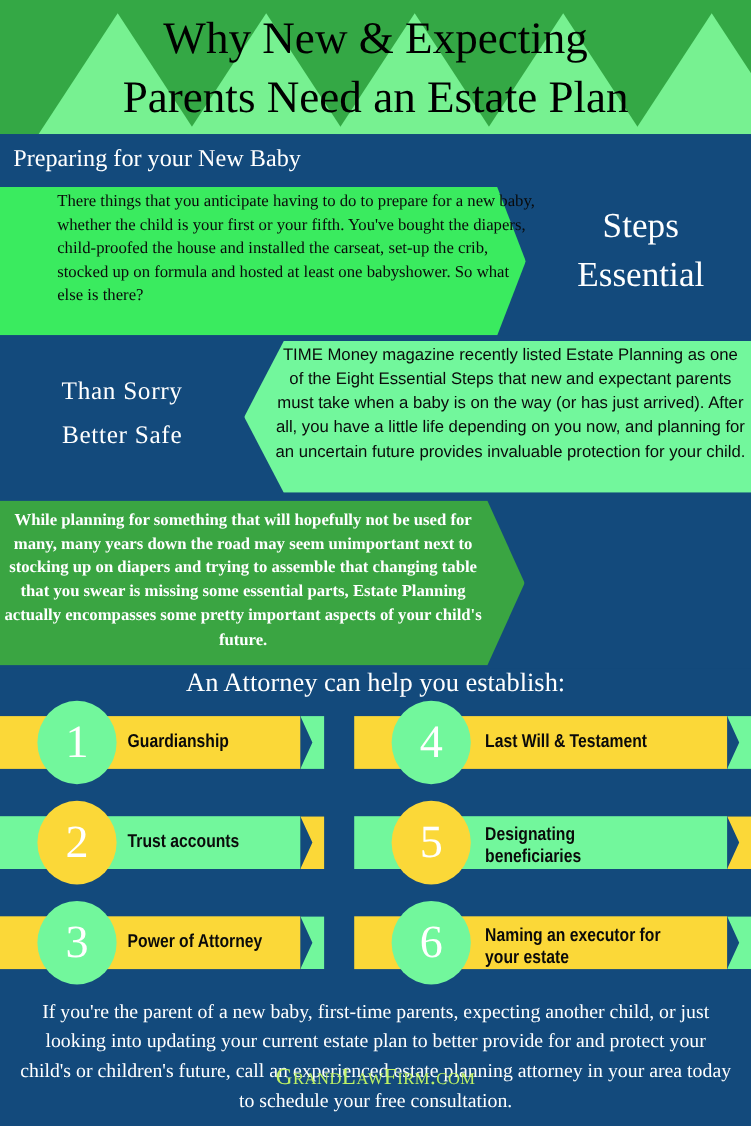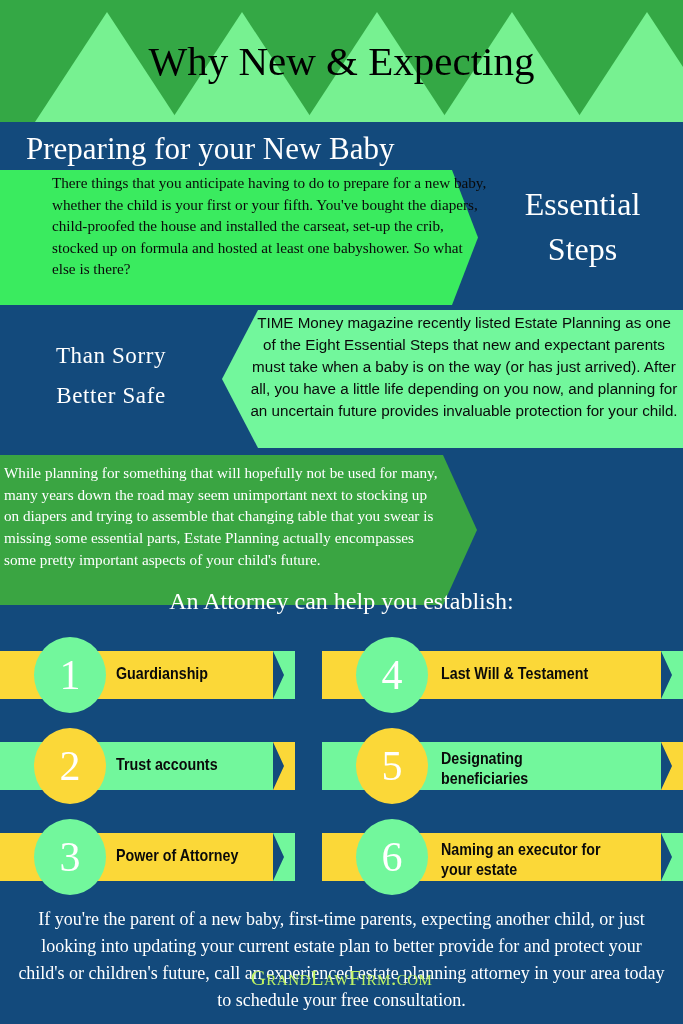--- a/index.html
+++ b/index.html
@@ -51,22 +51,22 @@
 
   
   .sec1-label-band {
     position: absolute;
     left: 0; top: 122px;
     width: 683px; height: 48px;
     background: #134a7c;
   }
   .sec1-label {
     position: absolute;
-    left: 26px; top: 131px;
-    font-size: 31px;
+    left: 12px; top: 131px;
+    font-size: 22px;
     color: #ffffff;
     font-family: "Liberation Serif", serif;
   }
   .sec1-band {
     position: absolute;
     left: 0; top: 170px;
     width: 683px; height: 135px;
     background: #134a7c;
   }
   .sec1-arrow {
@@ -144,31 +144,32 @@
     position: absolute;
     left: 0; top: 455px;
     width: 477px; height: 150px;
     background: #3aa542;
     clip-path: polygon(0 0, 443px 0, 477px 50%, 443px 100%, 0 100%);
   }
   .sec3-text {
     position: absolute;
     left: 4px; top: 462px;
     width: 434px;
-    text-align: left;
+    text-align: center;
     font-size: 15.2px;
     line-height: 1.43;
     color: #ffffff;
     font-family: "Liberation Serif", serif;
+    font-weight: bold;
   }
 
   
   .attorney-heading {
     position: absolute;
-    left: 0; top: 588px;
+    left: 0; top: 608px;
     width: 683px;
     text-align: center;
     font-size: 24px;
     color: #ffffff;
     font-family: "Liberation Serif", serif;
   }
 
   
   .step {
     position: absolute;
@@ -240,32 +241,33 @@
   <div class="header">
     <svg class="tri-layer" viewBox="0 0 683 122" preserveAspectRatio="none">
       <polygon points="35,122 107,12 179,122" fill="#77f191"></polygon>
       <polygon points="170,122 242,12 314,122" fill="#77f191"></polygon>
       <polygon points="305,122 377,12 449,122" fill="#77f191"></polygon>
       <polygon points="440,122 512,12 584,122" fill="#77f191"></polygon>
       <polygon points="575,122 647,12 719,122" fill="#77f191"></polygon>
     </svg>
     <div class="title-block">
       <div class="title-line">Why New &amp; Expecting</div>
+      <div class="title-line">Parents Need an Estate Plan</div>
     </div>
   </div>
 
   <div class="sec1-label-band"></div>
   <div class="sec1-label">Preparing for your New Baby</div>
   <div class="sec1-band"></div>
   <div class="sec1-arrow"></div>
   <div class="sec1-text">There things that you anticipate having to do to prepare for a new baby, whether the child is your first or your fifth. You've bought the diapers,  child-proofed the house and installed the carseat, set-up the crib, stocked up on formula and hosted at least one babyshower.
 So what else is there?</div>
   <div class="sec1-right">
+    <div>Steps</div>
     <div>Essential</div>
-    <div>Steps</div>
   </div>
 
   <div class="sec2-band"></div>
   <div class="sec2-arrow"></div>
   <div class="sec2-left">
     <div>Than Sorry</div>
     <div>Better Safe</div>
   </div>
   <div class="sec2-text">TIME Money magazine recently listed Estate Planning as one of the Eight Essential Steps that new and expectant parents must take when a baby is on the way (or has just arrived). After all, you have a little life depending on you now, and planning for an uncertain future provides invaluable protection for your child.</div>
 

